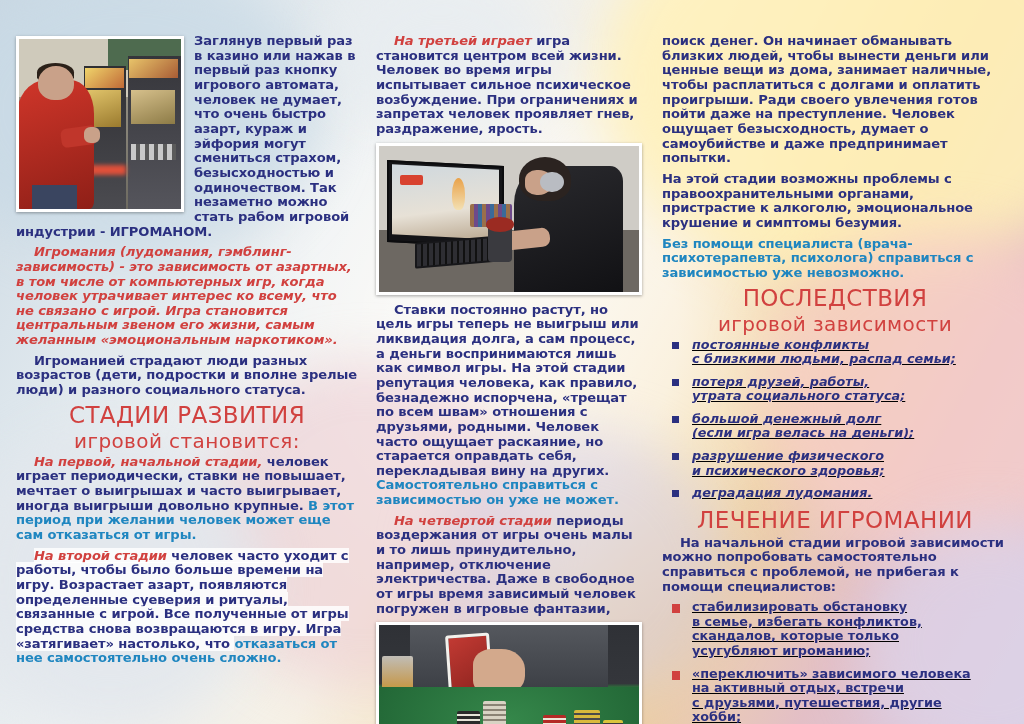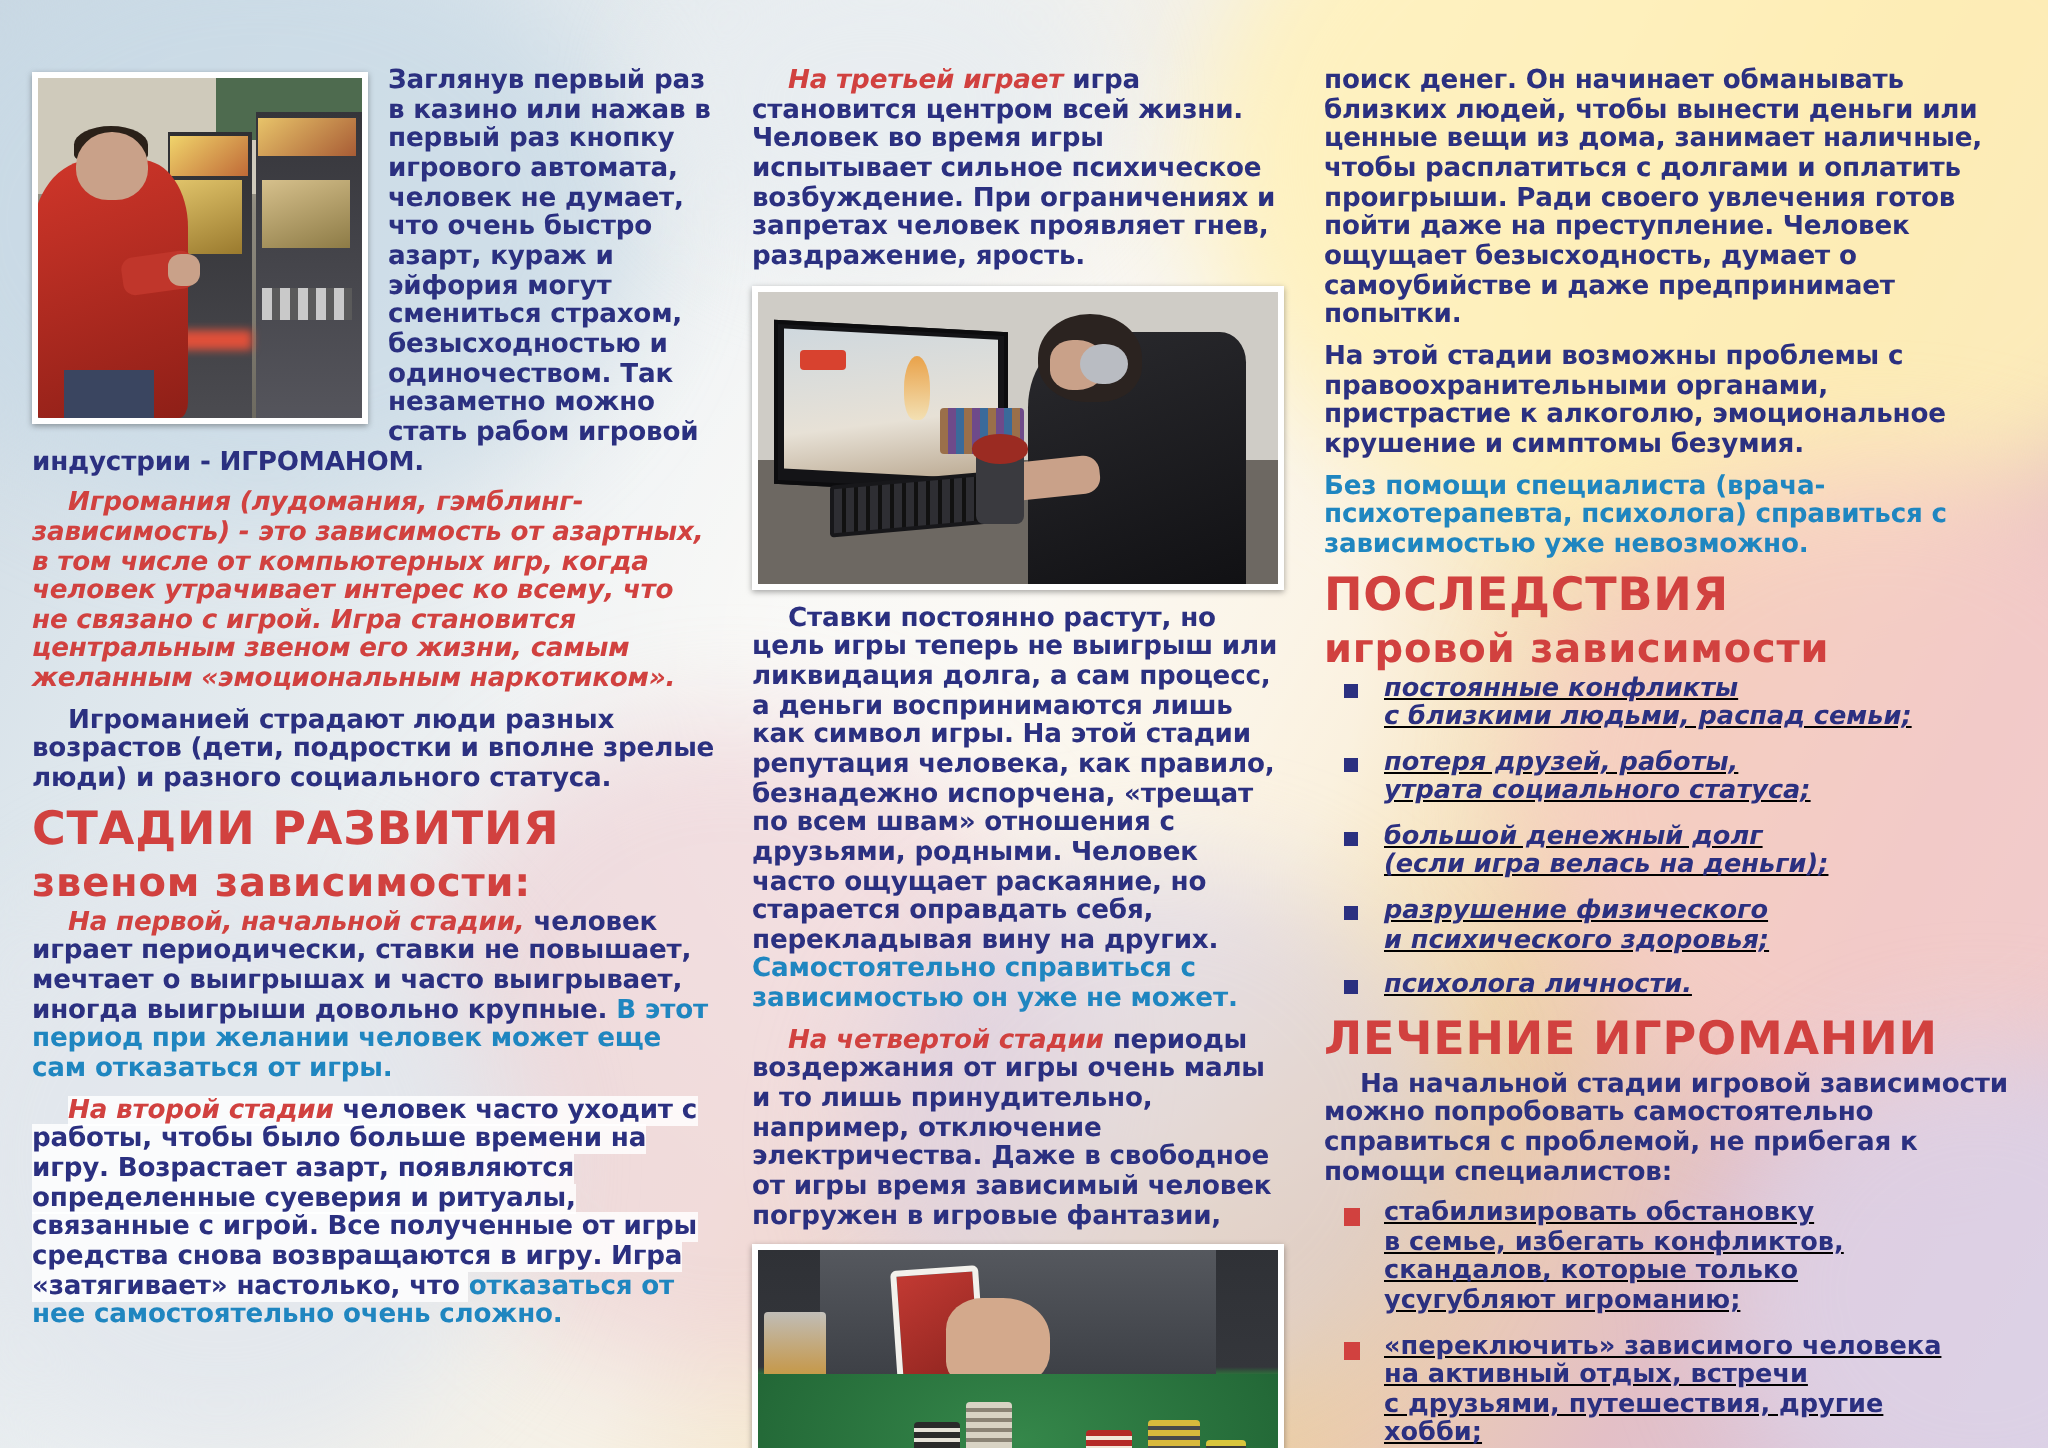--- a/index.html
+++ b/index.html
@@ -34,21 +34,21 @@
   
   .p{
     color:#2b3080;font-size:13.1px;line-height:1.12;
     font-weight:bold;letter-spacing:-.1px;margin:0 0 6px 0;
   }
   .p.ind{text-indent:18px;}
   .red{color:#d1413f;font-style:italic;}
   .teal{color:#1f86c0;}
   .teal-b{color:#1f86c0;}
   .h-red{
-    color:#d1413f;font-weight:bold;text-align:left;
+    color:#d1413f;font-weight:normal;text-align:center;
     letter-spacing:.4px;line-height:1.0;margin:4px 0 4px 0;
   }
   .h1{font-size:23px;}
   .h2{font-size:20px;}
 
   .wrapimg{
     float:left;width:168px;height:176px;margin:2px 10px 2px 0;
     border:3px solid #fff;box-sizing:border-box;overflow:hidden;position:relative;
     box-shadow:0 1px 3px rgba(0,0,0,.35);
   }
@@ -170,21 +170,21 @@
             <div class="hand"></div>
             <div class="legs"></div>
         </div>
       </div>
 
       <p class="p">Заглянув первый раз в казино или нажав в первый раз кнопку игрового автомата, человек не думает, что очень быстро азарт, кураж и эйфория могут смениться страхом, безысходностью и одиночеством. Так незаметно можно стать рабом игровой индустрии - ИГРОМАНОМ.</p>
       <p class="p ind red">Игромания (лудомания, гэмблинг-зависимость) -  это зависимость от азартных, в том числе от компьютерных игр, когда человек утрачивает интерес ко всему, что не связано с игрой. Игра становится центральным звеном его жизни, самым желанным «эмоциональным наркотиком».</p>
       <p class="p ind">Игроманией страдают люди разных возрастов (дети, подростки и вполне зрелые люди) и разного социального статуса.</p>
 
       <div class="h-red h1">СТАДИИ РАЗВИТИЯ</div>
-      <div class="h-red h2">звеном зависимости:</div>
+      <div class="h-red h2">игровой становится:</div>
 
       <p class="p ind">
         <span class="red">На первой, начальной стадии,</span><span> человек играет периодически, ставки не повышает, мечтает о выигрышах и часто выигрывает, иногда выигрыши довольно крупные. </span><span class="teal">В этот период при желании человек может еще сам отказаться от игры.</span>
       </p>
 
       <p class="p ind">
         <span class="red hl">На второй стадии</span><span class="hl"> человек часто уходит с работы, чтобы было больше времени на игру. Возрастает азарт, появляются определенные суеверия и ритуалы, связанные с игрой. Все полученные от игры средства снова возвращаются в игру. Игра «затягивает» настолько, что </span><span class="teal">отказаться от  нее самостоятельно очень сложно.</span>
       </p>
     </div>
 
@@ -247,21 +247,21 @@
       <p class="p teal-b">Без помощи специалиста (врача-психотерапевта, психолога) справиться с зависимостью уже невозможно.</p>
 
       <div class="h-red h1">ПОСЛЕДСТВИЯ</div>
       <div class="h-red h2">игровой  зависимости</div>
 
       <ul class="bul" id="consequences-list">
           <li><span class="mk"></span><span>постоянные конфликты<br>с близкими людьми, распад семьи;</span></li>
           <li><span class="mk"></span><span>потеря друзей, работы,<br>утрата социального статуса;</span></li>
           <li><span class="mk"></span><span>большой денежный долг<br>(если игра велась на деньги);</span></li>
           <li><span class="mk"></span><span>разрушение физического<br>и психического здоровья;</span></li>
-          <li><span class="mk"></span><span>психолога личности.</span></li>
+          <li><span class="mk"></span><span>деградация лудомания.</span></li>
         </ul>
 
       <div class="h-red h1">ЛЕЧЕНИЕ ИГРОМАНИИ</div>
 
       <p class="p ind">На начальной стадии игровой зависимости можно попробовать самостоятельно справиться с проблемой, не прибегая к помощи специалистов:</p>
 
       <ul class="bul red-mk" id="treatment-list">
           <li><span class="mk"></span><span>стабилизировать обстановку<br>в семье, избегать конфликтов,<br>скандалов, которые только<br>усугубляют игроманию;</span></li>
           <li><span class="mk"></span><span>«переключить» зависимого человека<br>на активный отдых, встречи<br>с друзьями, путешествия, другие<br>хобби;</span></li>
         </ul>

